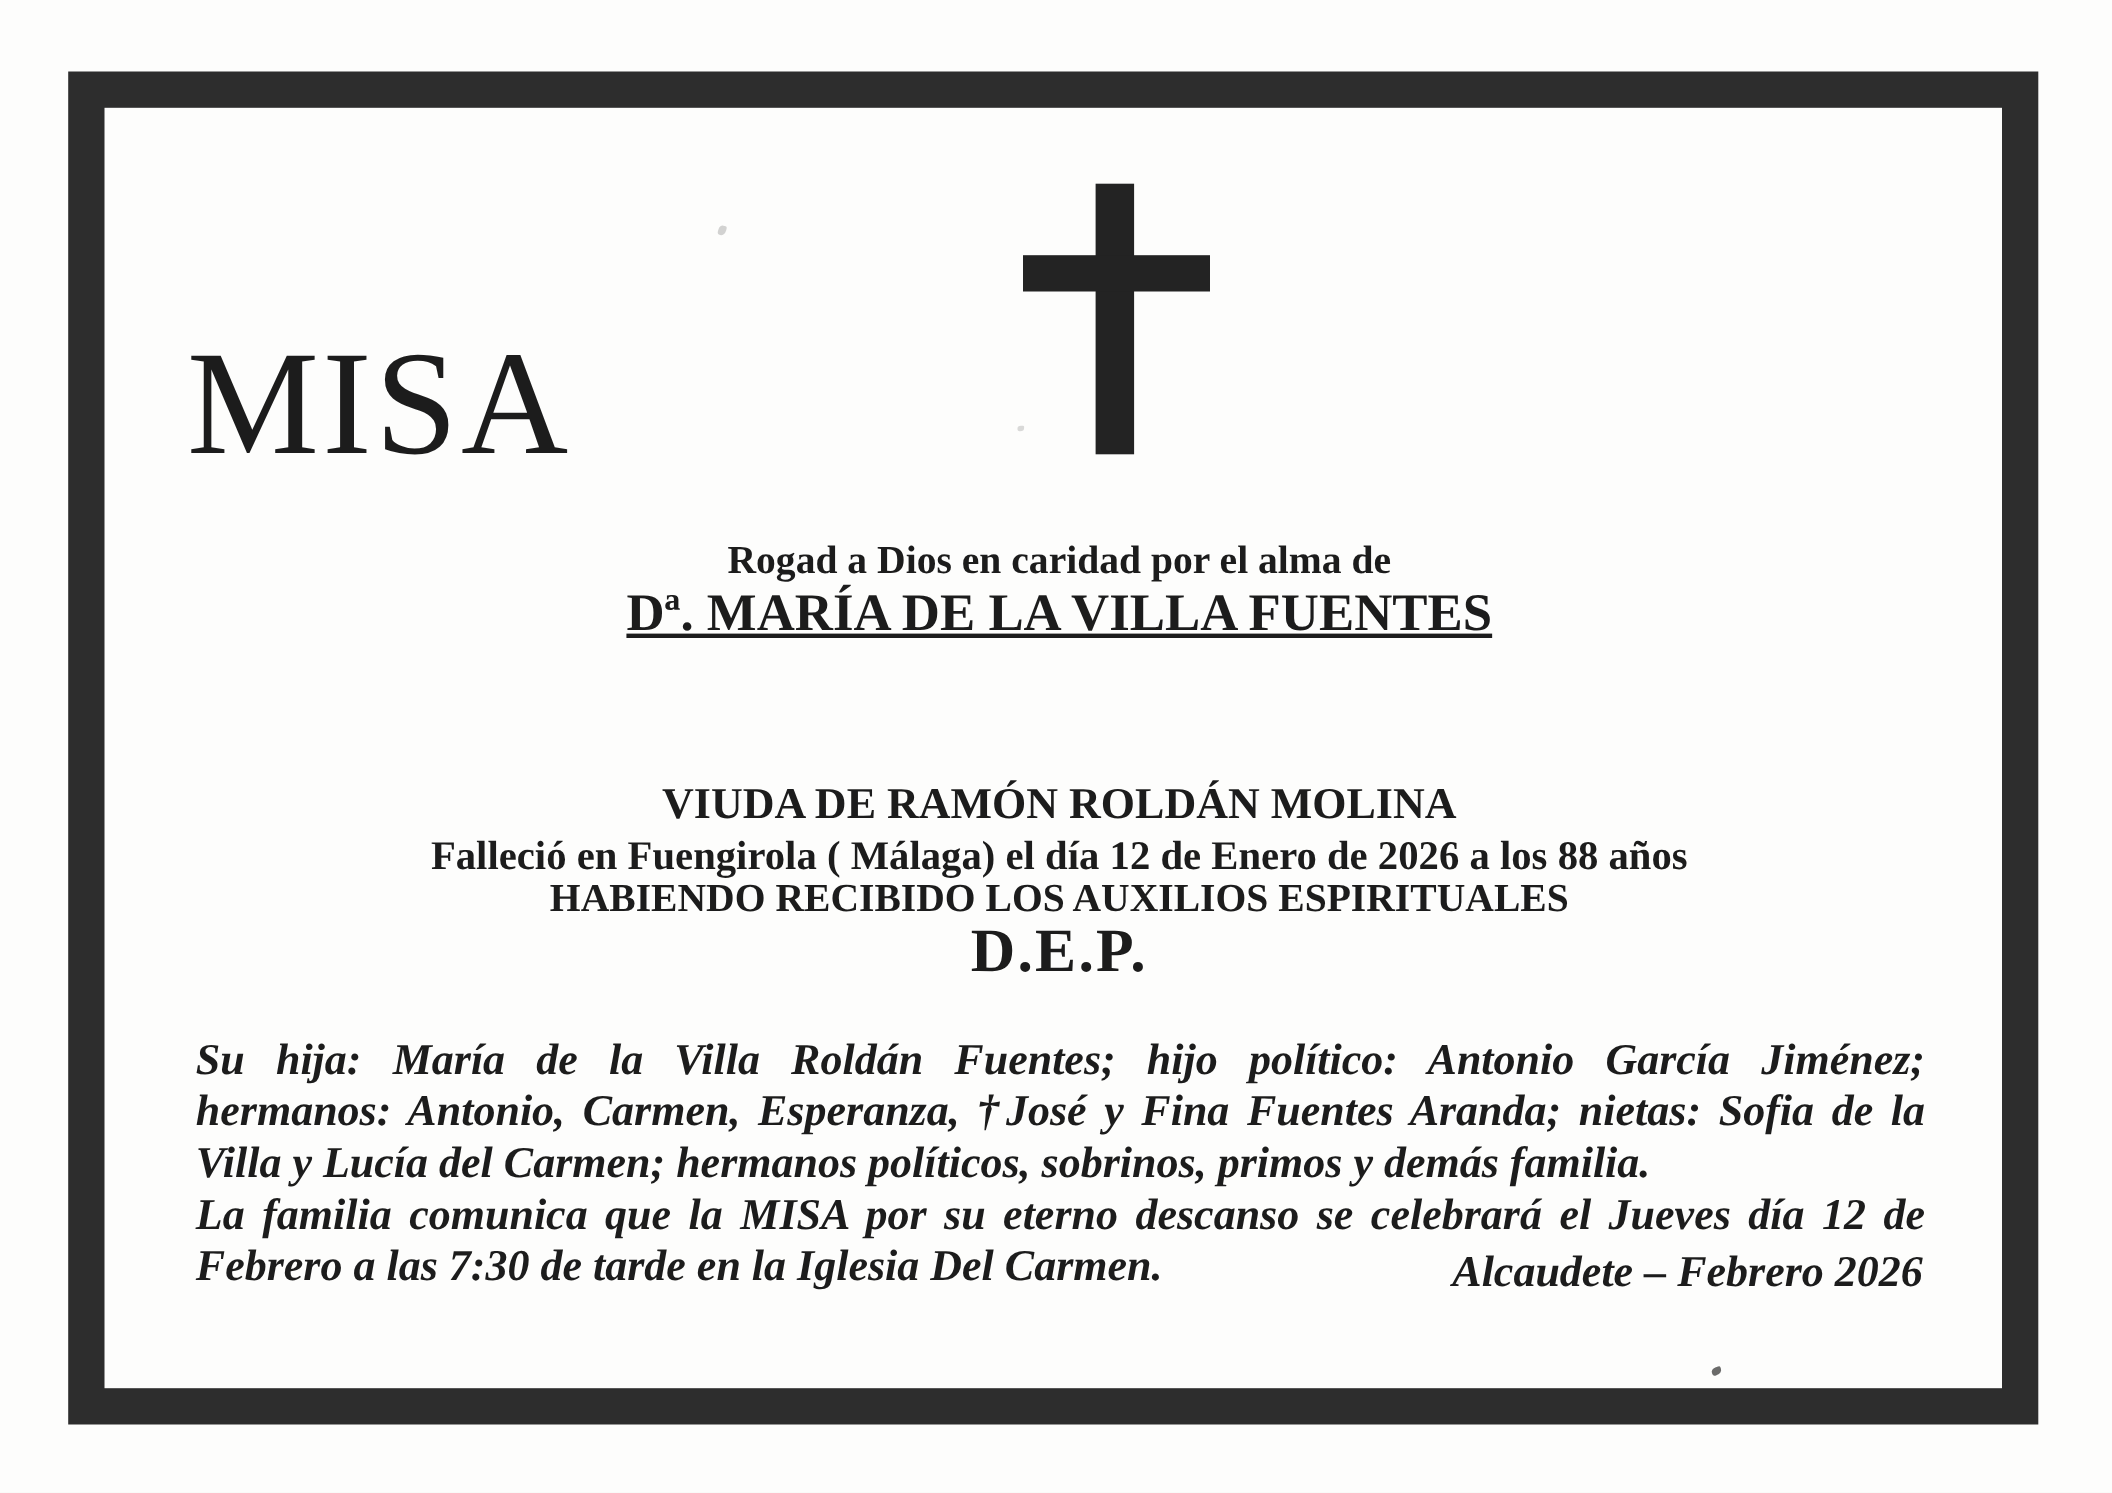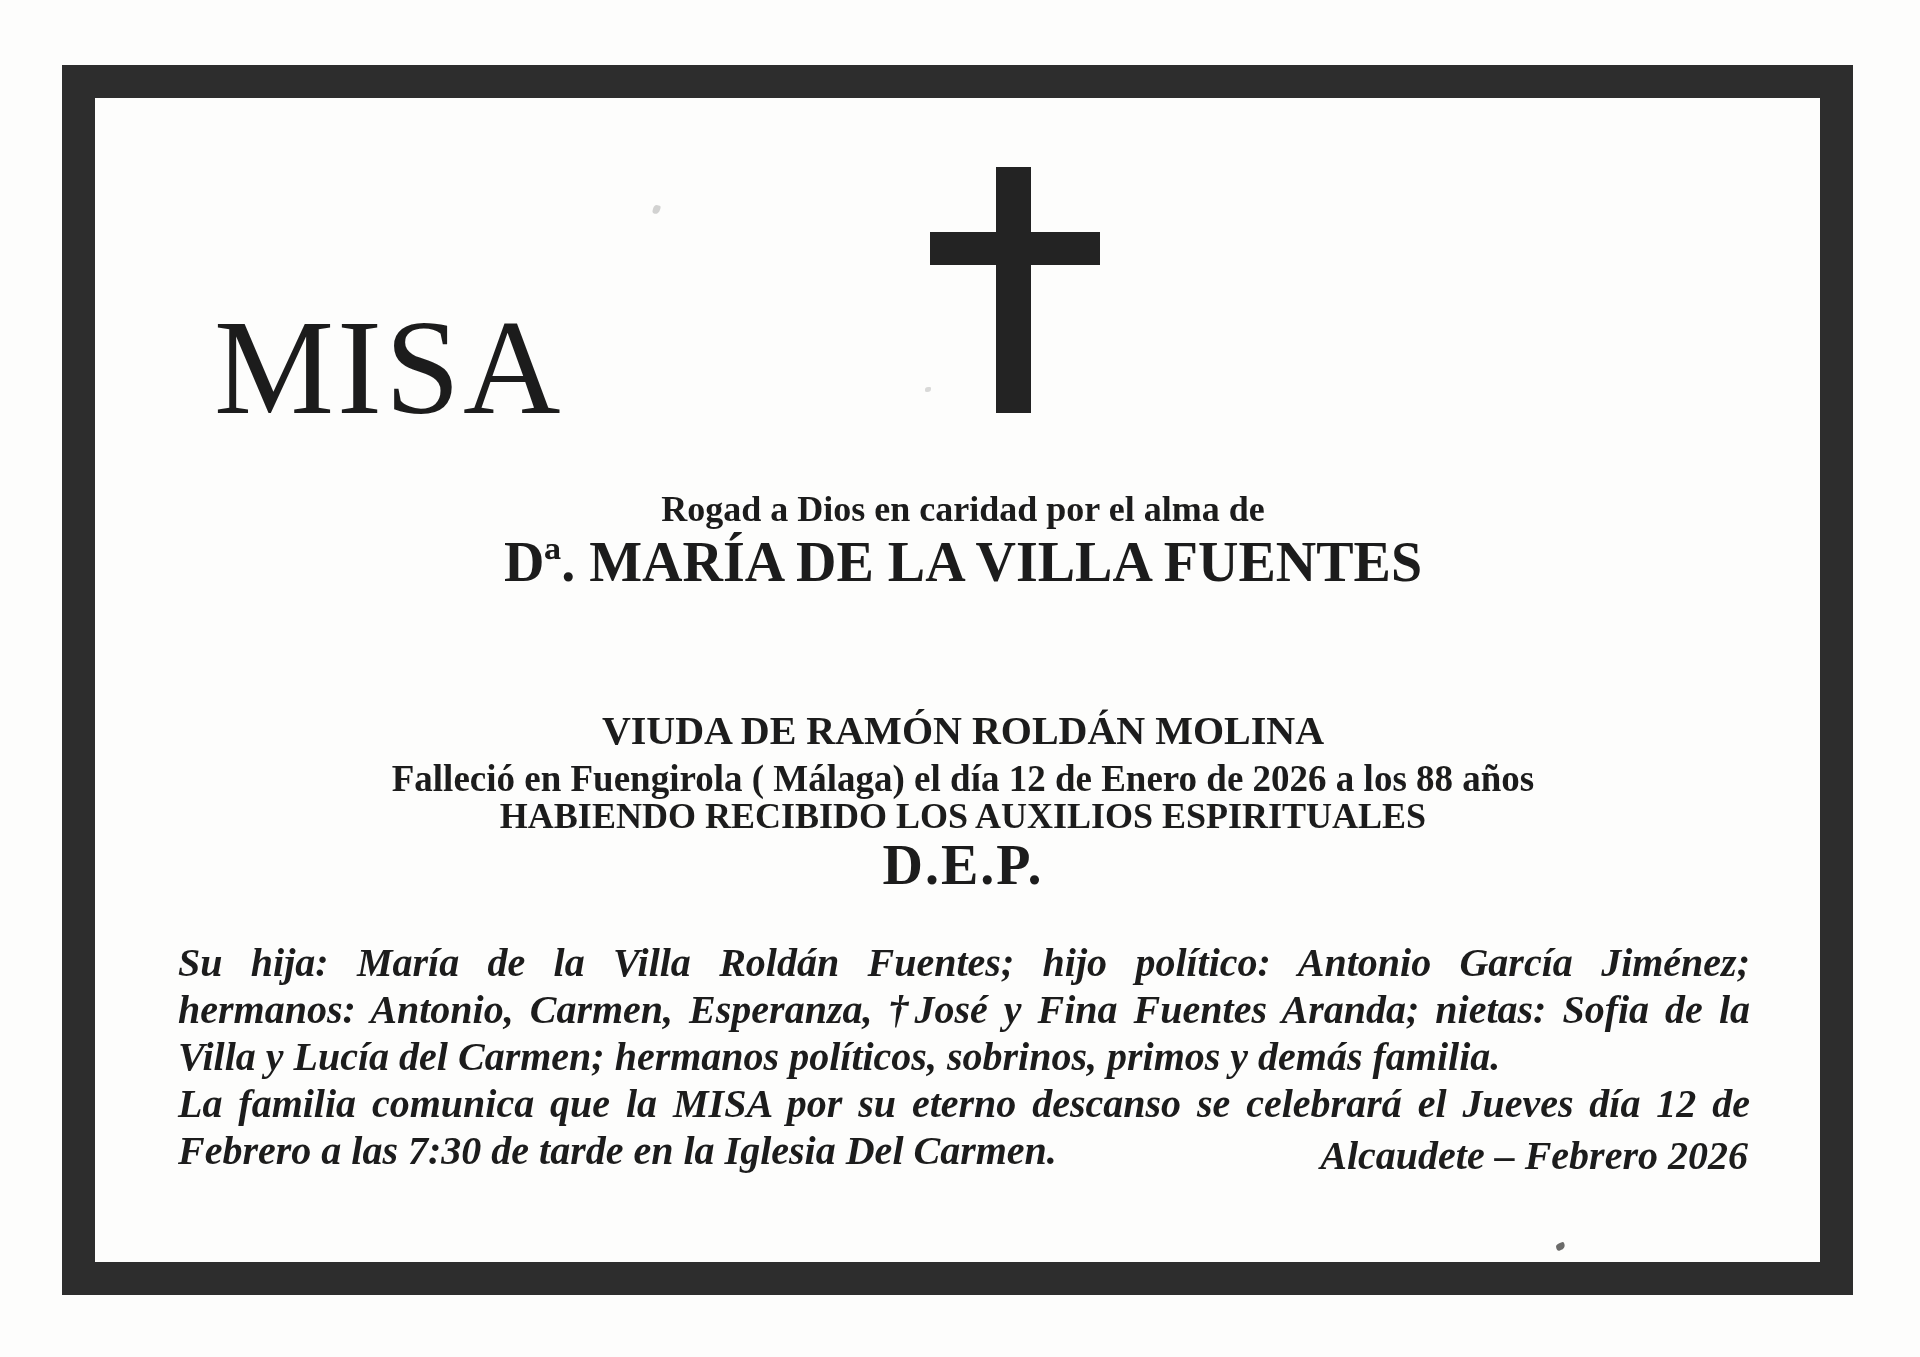--- a/index.html
+++ b/index.html
@@ -21,21 +21,20 @@
     background: #fdfdfc;
   }
   .misa-title {
     position: absolute;
     left: 170px; top: 300px;
     font-size: 135px;
     line-height: 1;
     letter-spacing: 3px;
     font-weight: 400;
     white-space: nowrap;
-    margin-left: 44px;
   }
   
   .cross-v {
     position: absolute;
     left: 996px; top: 167px;
     width: 35px; height: 246px;
     background: #232323;
   }
   .cross-h {
     position: absolute;
@@ -46,21 +45,21 @@
   .center-line {
     position: absolute;
     left: 100px;
     width: 1726px;
     text-align: center;
     font-weight: 700;
     line-height: 1;
     white-space: nowrap;
   }
   .t-intro     { top: 491px; font-size: 36px; }
-  .t-name1     { top: 534px; font-size: 56px; }
+  .t-name1     { top: 534px; font-size: 48px; text-decoration: underline; }
   .t-name2     { top: 633px; font-size: 72px; }
   .t-widow     { top: 711px; font-size: 40px; }
   .t-death     { top: 760px; font-size: 37px; }
   .t-sacr      { top: 798px; font-size: 36px; }
   .t-rip       { top: 837px; font-size: 56px; letter-spacing: 2px; }
   .family-paragraph {
     position: absolute;
     left: 178px; top: 901px;
     width: 1572px;
     font-size: 40px;

